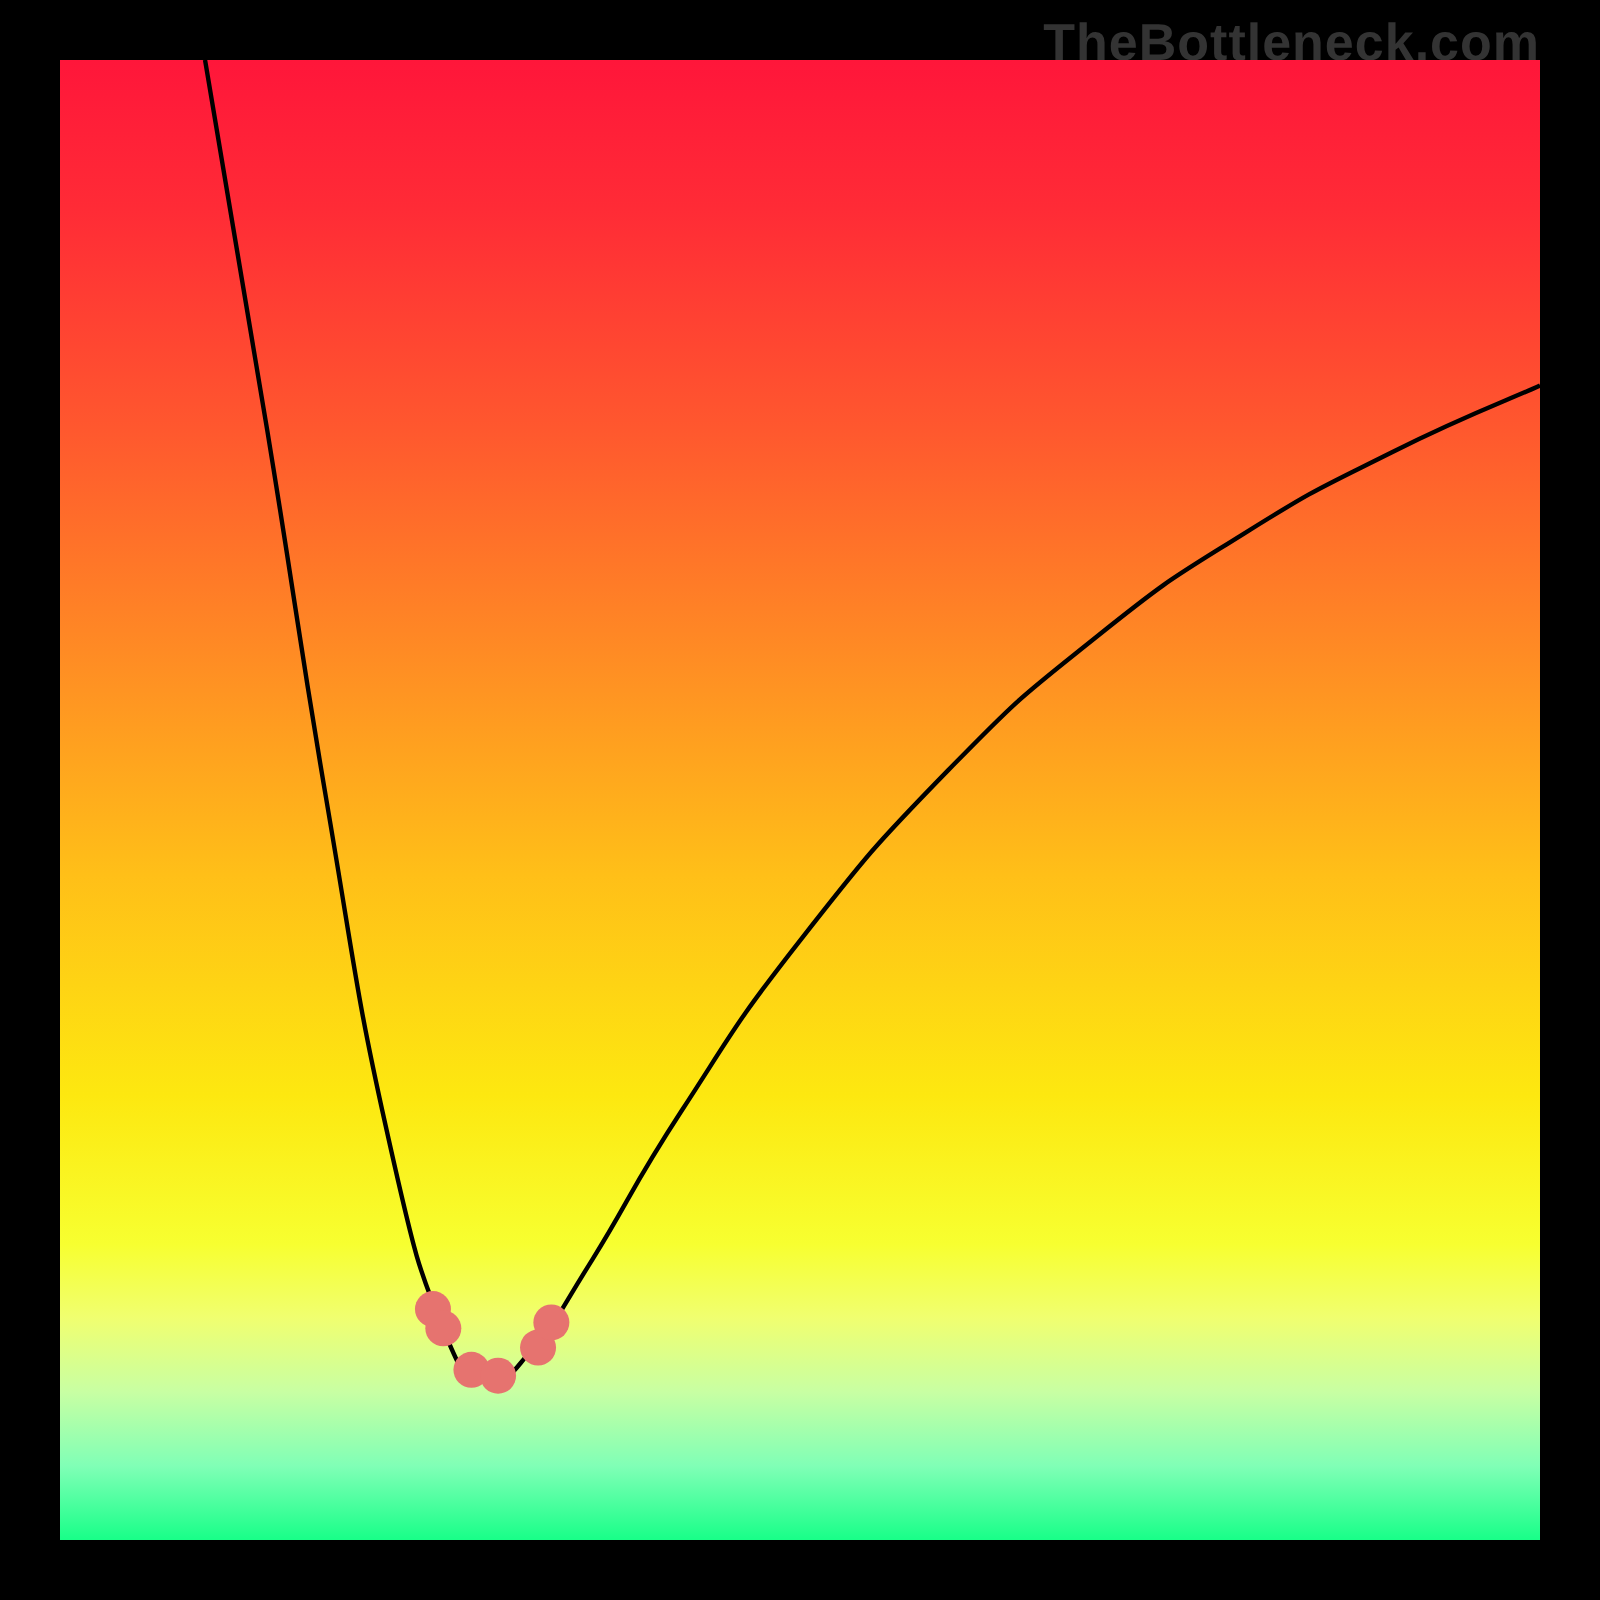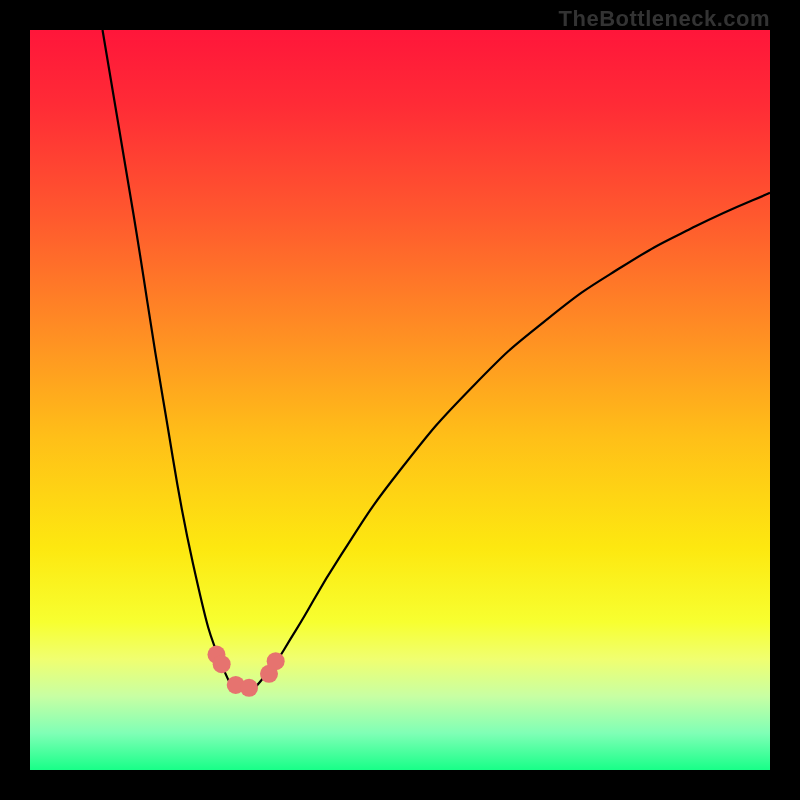--- a/index.html
+++ b/index.html
@@ -23,21 +23,21 @@
     left: 0;
     top: 0;
     width: 100%;
     height: 100%;
   }
   .branding {
     position: absolute;
     top: 6px;
     right: 30px;
     font-family: Arial, Helvetica, sans-serif;
-    font-size: 22px;
+    font-size: 26px;
     font-weight: 600;
     color: #333;
     letter-spacing: 0.5px;
   }
   svg.curve {
     position: absolute;
     left: 0;
     top: 0;
     width: 100%;
     height: 100%;

